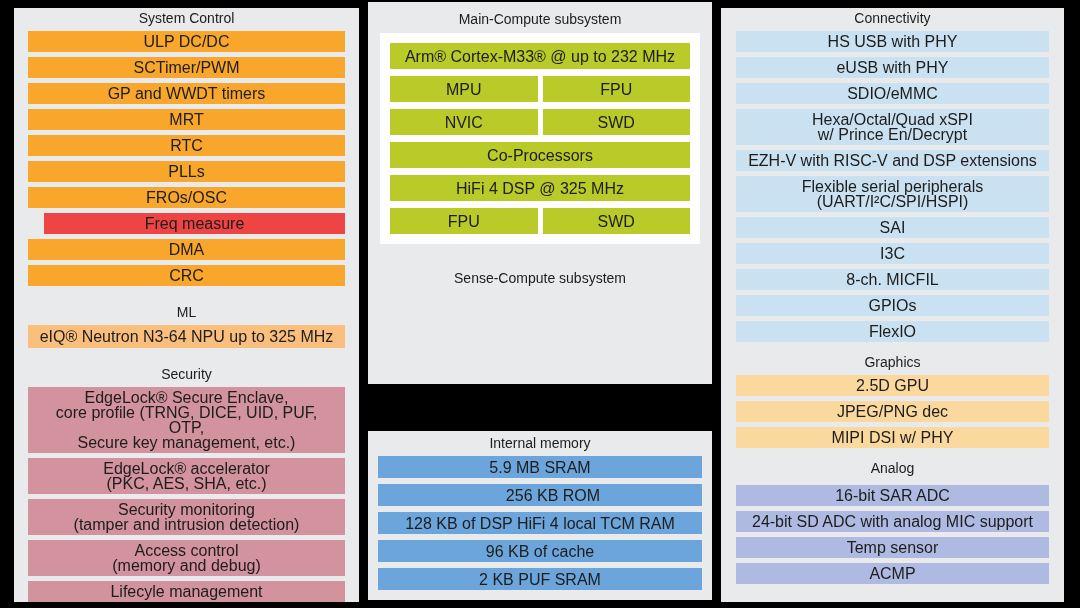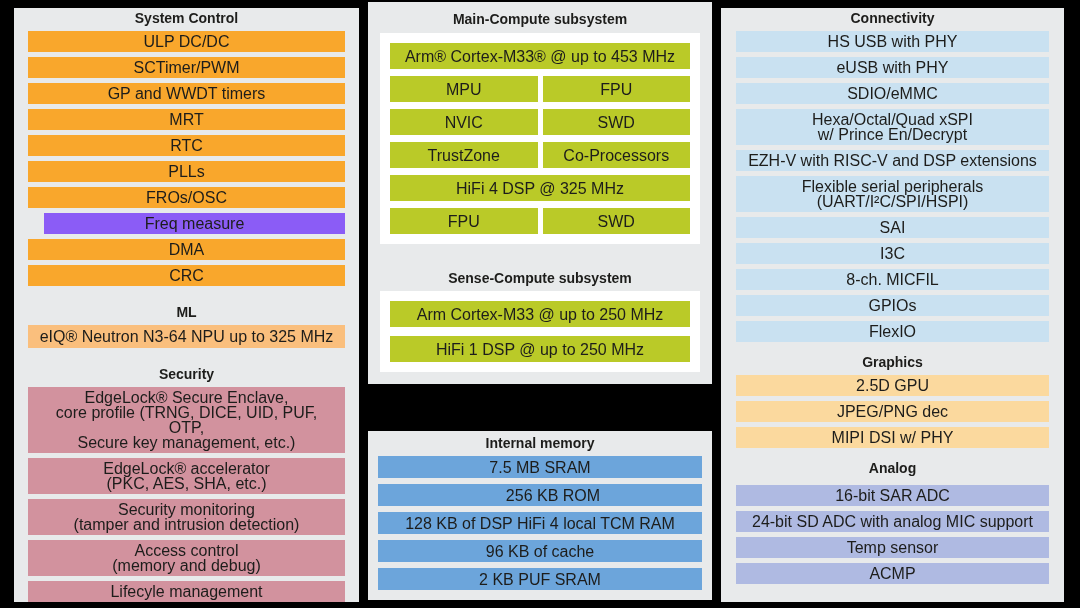--- a/index.html
+++ b/index.html
@@ -7,21 +7,21 @@
     width:1080px;height:608px;background:#000;position:relative;overflow:hidden;
     font-family:"Liberation Sans",sans-serif;color:#1D1D1B;
   }
   .panel{position:absolute;background:#E8EAEB;}
   #panel-0-0{left:14px;top:8px;width:345px;height:594px;}
   #panel-1-0{left:368px;top:2px;width:344px;height:382px;}
   #panel-1-1{left:368px;top:431px;width:344px;height:169px;}
   #panel-2-0{left:721px;top:8px;width:343px;height:594px;}
 
   .section-title{
-    font-size:14px;font-weight:bold;text-align:center;
+    font-size:14px;font-weight:normal;text-align:center;
     color:#1D1D1B;padding:2px 0 5px;line-height:16px;
   }
   .rows{display:flex;flex-direction:column;gap:5px;padding:0 14px;}
   .row{display:flex;gap:5px;}
   .bar{
     flex:1;display:flex;align-items:center;justify-content:center;
     text-align:center;font-size:16px;line-height:15px;min-height:21px;
     padding:3px 8px;box-sizing:border-box;white-space:pre-line;
   }
   .white-box{background:#FFFFFF;margin:0 12px;padding:10px;}
@@ -68,21 +68,21 @@
         <div class="row">
           <div class="bar" style="background: rgb(249, 167, 44);">RTC</div>
         </div>
         <div class="row">
           <div class="bar" style="background: rgb(249, 167, 44);">PLLs</div>
         </div>
         <div class="row">
           <div class="bar" style="background: rgb(249, 167, 44);">FROs/OSC</div>
         </div>
         <div class="row">
-          <div class="bar" style="background: #8b5cf6; margin-left: 16px;">Freq measure</div>
+          <div class="bar" style="background: #ef4444; margin-left: 16px;">Freq measure</div>
         </div>
         <div class="row">
           <div class="bar" style="background: rgb(249, 167, 44);">DMA</div>
         </div>
         <div class="row">
           <div class="bar" style="background: rgb(249, 167, 44);">CRC</div>
         </div>
       </div>
     </div>
     <div class="section sec-ml">
@@ -118,64 +118,53 @@
         </div>
       </div>
     </div>
   </div>
 <div class="panel" id="panel-1-0">
     <div class="section sec-main-compute-subsystem">
       <div class="section-title">Main-Compute subsystem</div>
       <div class="white-box">
         <div class="rows">
           <div class="row">
-            <div class="bar" style="background: rgb(186, 202, 40);">Arm® Cortex-M33® @ up to 453 MHz</div>
+            <div class="bar" style="background: rgb(186, 202, 40);">Arm® Cortex-M33® @ up to 232 MHz</div>
           </div>
           <div class="row">
             <div class="bar" style="background: rgb(186, 202, 40);">MPU</div>
             <div class="bar" style="background: rgb(186, 202, 40);">FPU</div>
           </div>
           <div class="row">
             <div class="bar" style="background: rgb(186, 202, 40);">NVIC</div>
             <div class="bar" style="background: rgb(186, 202, 40);">SWD</div>
           </div>
           <div class="row">
-            <div class="bar" style="background: rgb(186, 202, 40);">TrustZone</div>
             <div class="bar" style="background: rgb(186, 202, 40);">Co-Processors</div>
           </div>
           <div class="row">
             <div class="bar" style="background: rgb(186, 202, 40);">HiFi 4 DSP @ 325 MHz</div>
           </div>
           <div class="row">
             <div class="bar" style="background: rgb(186, 202, 40);">FPU</div>
             <div class="bar" style="background: rgb(186, 202, 40);">SWD</div>
           </div>
         </div>
       </div>
     </div>
     <div class="section sec-sense-compute-subsystem">
       <div class="section-title">Sense-Compute subsystem</div>
-      <div class="white-box">
-        <div class="rows">
-          <div class="row">
-            <div class="bar" style="background: rgb(186, 202, 40);">Arm Cortex-M33 @ up to 250 MHz</div>
-          </div>
-          <div class="row">
-            <div class="bar" style="background: rgb(186, 202, 40);">HiFi 1 DSP @ up to 250 MHz</div>
-          </div>
-        </div>
-      </div>
     </div>
   </div>
 <div class="panel" id="panel-1-1">
     <div class="section sec-internal-memory">
       <div class="section-title">Internal memory</div>
       <div class="rows">
         <div class="row">
-          <div class="bar" style="background: rgb(108, 165, 219);">7.5 MB SRAM</div>
+          <div class="bar" style="background: rgb(108, 165, 219);">5.9 MB SRAM</div>
         </div>
         <div class="row">
           <div class="bar" style="background: rgb(108, 165, 219); padding-left: 34px;">256 KB ROM</div>
         </div>
         <div class="row">
           <div class="bar" style="background: rgb(108, 165, 219); text-align: center;">128 KB of DSP HiFi 4 local TCM RAM</div>
         </div>
         <div class="row">
           <div class="bar" style="background: rgb(108, 165, 219);">96 KB of cache</div>
         </div>

